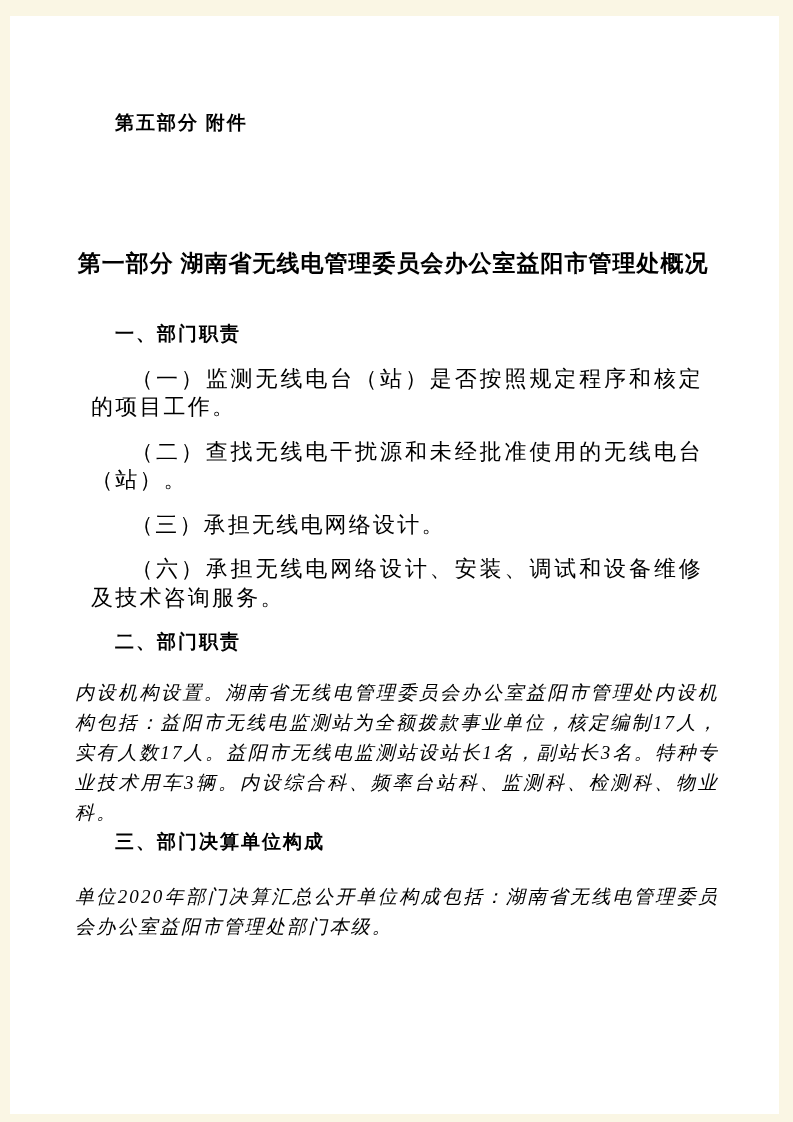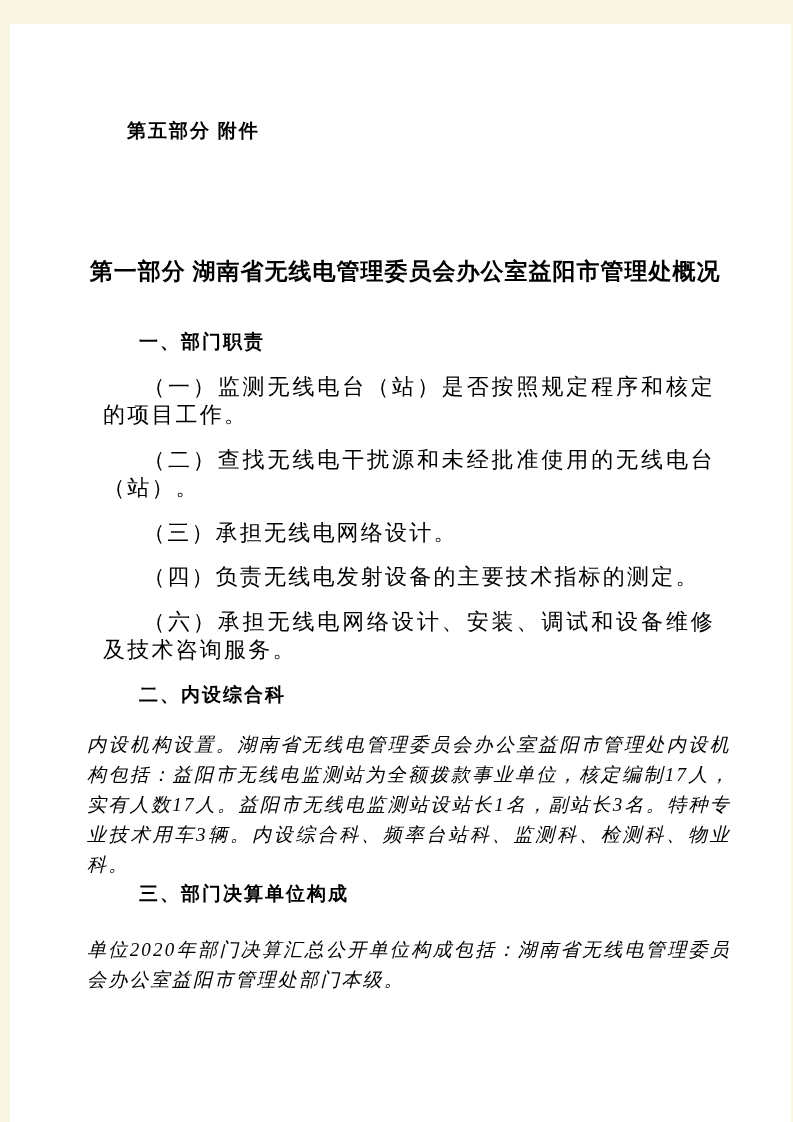--- a/index.html
+++ b/index.html
@@ -11,25 +11,24 @@
     height: 1122px;
     background: #faf6e4; 
     font-family: "Liberation Serif", "DejaVu Serif", serif;
     color: #000000;
     overflow: hidden;
     position: relative;
   }
   .page {
     position: absolute;
     left: 10px;
-    top: 24px;
+    top: 16px;
     width: 769px;
     height: 1098px;
     background: #ffffff;
-    padding-left: 12px;
   }
   .content {
     margin-left: 65px;  
     margin-right: 60px;
     padding-top: 94px;
   }
   .part-label {
     margin: 0;
     font-size: 19px;
     line-height: 26px;
@@ -41,21 +40,21 @@
   .doc-title {
     margin: 112px 8px 0 0;
     font-size: 23px;
     line-height: 32px;
     font-weight: bold;
     text-align: center;
     letter-spacing: 1px;
     white-space: nowrap;
   }
   .sec-heading {
-    margin: 12px;
+    margin: 0;
     font-size: 19px;
     line-height: 28.5px;
     font-weight: bold;
     text-indent: 40px;
     letter-spacing: 2px;
   }
   .sec1-heading {
     margin-top: 40px;
   }
   .duty-item {
@@ -89,24 +88,23 @@
 
     <p class="part-label">第五部分  附件</p>
 
     <h1 class="doc-title">第一部分  湖南省无线电管理委员会办公室益阳市管理处概况</h1>
 
     <h2 class="sec-heading sec1-heading">一、部门职责</h2>
 
     <p class="duty-item">（一）监测无线电台（站）是否按照规定程序和核定的项目工作。</p>
     <p class="duty-item">（二）查找无线电干扰源和未经批准使用的无线电台（站）。</p>
     <p class="duty-item">（三）承担无线电网络设计。</p>
-    <p class="duty-item">（四）负责无线电发射设备的主要技术指标的测定。</p>
     <p class="duty-item">（六）承担无线电网络设计、安装、调试和设备维修及技术咨询服务。</p>
 
-    <h2 class="sec-heading">二、内设综合科</h2>
+    <h2 class="sec-heading">二、部门职责</h2>
 
     <p class="body-paragraph">内设机构设置。湖南省无线电管理委员会办公室益阳市管理处内设机构包括：益阳市无线电监测站为全额拨款事业单位，核定编制17人，实有人数17人。益阳市无线电监测站设站长1名，副站长3名。特种专业技术用车3辆。内设综合科、频率台站科、监测科、检测科、物业科。</p>
 
     <h2 class="sec-heading sec3-heading">三、部门决算单位构成</h2>
 
     <p class="body-paragraph last">单位2020年部门决算汇总公开单位构成包括：湖南省无线电管理委员会办公室益阳市管理处部门本级。</p>
 
   </div>
 </div>
 

